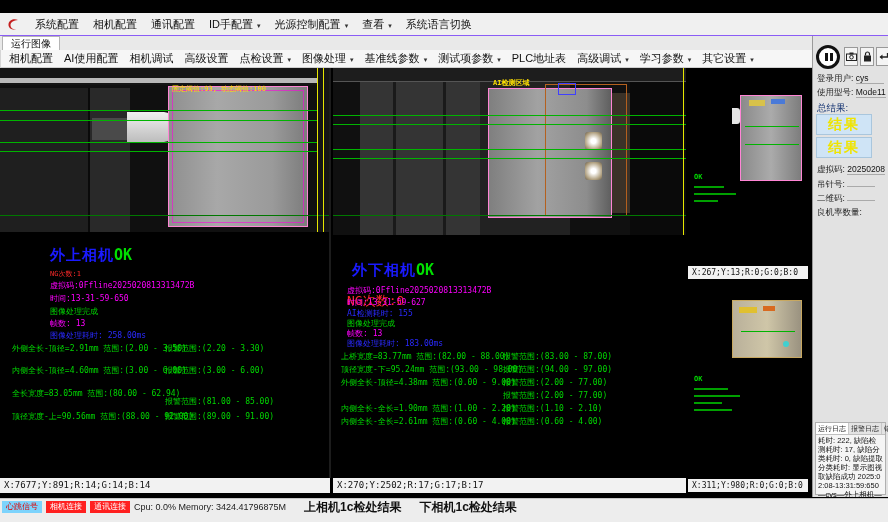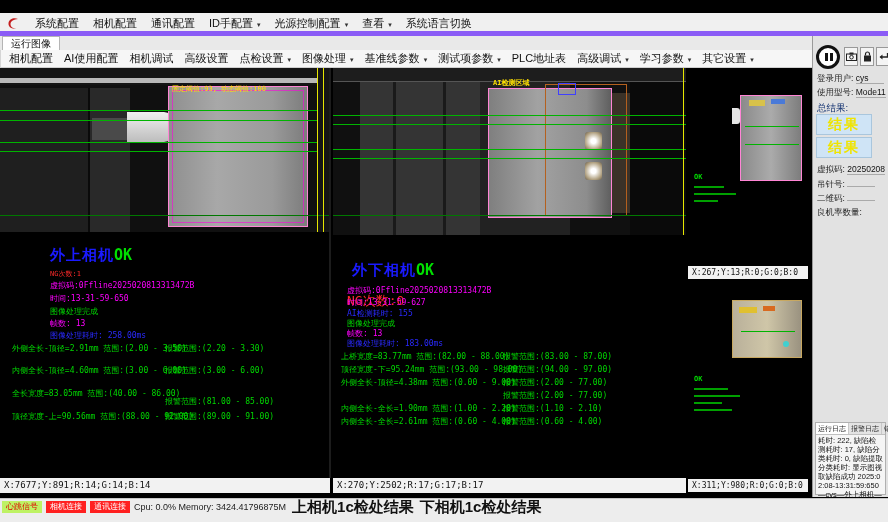--- a/index.html
+++ b/index.html
@@ -1,21 +1,21 @@
 <!DOCTYPE html>
 <html><head>
 <meta charset="utf-8">
 <style>
   html,body{margin:0;padding:0;background:#555;}
   .screen{position:relative;width:888px;height:522px;background:#000;overflow:hidden;
           font-family:"Liberation Sans","DejaVu Sans",sans-serif;-webkit-font-smoothing:none;}
   .abs{position:absolute;}
   
   .titlebar{left:0;top:0;width:888px;height:13px;background:#161616;color:#cfcfcf;font-size:8px;line-height:13px;padding-left:4px;box-sizing:border-box;}
-  .menubar{left:0;top:13px;width:888px;height:23px;background:#f0f0f0;border-bottom:5px solid #8b5cf6;display:flex;align-items:flex-end;gap:14px;padding-left:6px;box-sizing:border-box;}
+  .menubar{left:0;top:13px;width:888px;height:23px;background:#f0f0f0;border-bottom:1px solid #8b5cf6;display:flex;align-items:center;gap:14px;padding-left:6px;box-sizing:border-box;}
   .menubar .mi{font-size:11px;color:#111;white-space:nowrap;cursor:default;}
   .logo{width:15px;height:15px;position:relative;}
   .logo svg{display:block;}
   .tabrow{left:0;top:36px;width:888px;height:14px;background:#e9e9e9;border-bottom:1px solid #cfcfcf;}
   .tab{position:absolute;left:2px;top:0;height:13px;background:#fff;border:1px solid #b5b5b5;border-bottom:none;font-size:10px;line-height:13px;padding:0 8px;color:#111;}
   .toolbar{left:0;top:50px;width:888px;height:18px;background:#f6f6f6;border-bottom:1px solid #cfcfcf;display:flex;align-items:center;gap:11px;padding-left:8px;box-sizing:border-box;border-left:1px solid #d5d5d5;}
   .toolbar .ti{font-size:11px;color:#111;white-space:nowrap;}
   .dd{font-size:7px;color:#333;margin-left:1px;}
   
   .view{background:#000;}
@@ -37,23 +37,23 @@
   .pausebtn i{position:absolute;top:5px;width:3px;height:8px;background:#111;}
   .sbtn{position:absolute;top:11px;width:14px;height:19px;background:#f4f4f4;border:1px solid #999;box-sizing:border-box;display:flex;align-items:center;justify-content:center;}
   .logpanel{position:absolute;left:2px;top:386px;width:71px;height:73px;background:#f5f5f5;border:1px solid #b0b0b0;box-sizing:border-box;}
   .logtabs{display:flex;height:11px;background:#e3e3e3;border-bottom:1px solid #c0c0c0;}
   .logtab{font-size:7px;color:#222;padding:1px 2px 0;border-right:1px solid #c8c8c8;white-space:nowrap;}
   .logtab.sel{background:#fff;}
   .logtext{font-size:7.5px;line-height:9px;color:#111;padding:1px 2px;white-space:pre-wrap;word-break:break-all;}
   
   .statusbar{left:0;top:498px;width:888px;height:24px;background:#ededed;border-top:1px solid #c6c6c6;display:flex;align-items:flex-start;gap:4px;padding:2px 0 0 2px;box-sizing:border-box;}
   .badge{font-size:8px;padding:1px 4px;line-height:10px;white-space:nowrap;}
-  .b-yel{background:#bef264;color:#e00000;} .b-red{background:#ff2020;color:#fff;}
+  .b-yel{background:#7dd3fc;color:#e00000;} .b-red{background:#ff2020;color:#fff;}
   .sb-txt{font-size:9px;color:#222;line-height:12px;white-space:nowrap;}
-  .sb-res{font-size:15px;color:#111;font-weight:bold;line-height:12px;white-space:nowrap;margin-left:2px;}
+  .sb-res{font-size:12px;color:#111;font-weight:bold;line-height:12px;white-space:nowrap;margin-left:14px;}
 </style>
 </head>
 <body>
 
 <div class="screen">
 
 
   <div class="abs menubar">
     <span class="logo">
       <svg width="15" height="15" viewBox="0 0 15 15">
@@ -122,21 +122,21 @@
     <div class="ovl t-mag" style="left:50px;top:212px;">虚拟码:0Ffline2025020813313472B</div>
     <div class="ovl t-mag" style="left:50px;top:225px;">时间:13-31-59-650</div>
     <div class="ovl t-grn" style="left:50px;top:238px;">图像处理完成</div>
     <div class="ovl t-mag" style="left:50px;top:250px;">帧数: 13</div>
     <div class="ovl t-blu" style="left:50px;top:262px;">图像处理耗时: 258.00ms</div>
 
     <div class="ovl t-grn" style="left:12px;top:275px;">外侧全长-顶径=2.91mm 范围:(2.00 - 3.50)</div>
     <div class="ovl t-grn" style="left:165px;top:275px;">报警范围:(2.20 - 3.30)</div>
     <div class="ovl t-grn" style="left:12px;top:297px;">内侧全长-顶径=4.60mm 范围:(3.00 - 6.00)</div>
     <div class="ovl t-grn" style="left:165px;top:297px;text-align:right;">报警范围:(3.00 - 6.00)</div>
-    <div class="ovl t-grn" style="left:12px;top:320px;">全长宽度=83.05mm 范围:(40.00 - 86.00)</div>
+    <div class="ovl t-grn" style="left:12px;top:320px;">全长宽度=83.05mm 范围:(80.00 - 62.94)</div>
     <div class="ovl t-grn" style="left:165px;top:320px;margin-top:8px;">报警范围:(81.00 - 85.00)</div>
     <div class="ovl t-grn" style="left:12px;top:343px;">顶径宽度-上=90.56mm 范围:(88.00 - 92.00)</div>
     <div class="ovl t-grn" style="left:165px;top:343px;">报警范围:(89.00 - 91.00)</div>
   </div>
   <div class="abs coordbar" style="left:0;top:478px;width:330px;height:15px;">X:7677;Y:891;R:14;G:14;B:14</div>
 
   <div class="abs view" style="left:333px;top:68px;width:353px;height:410px;">
     <div class="photo" style="width:353px;height:167px;background:#101010;">
       <div class="abs" style="left:0;top:0;width:353px;height:14px;background:#1d1d1d;border-bottom:1px solid #555;box-sizing:border-box;"></div>
       <div class="abs" style="left:27px;top:14px;width:120px;height:153px;background:#343434;"></div>

